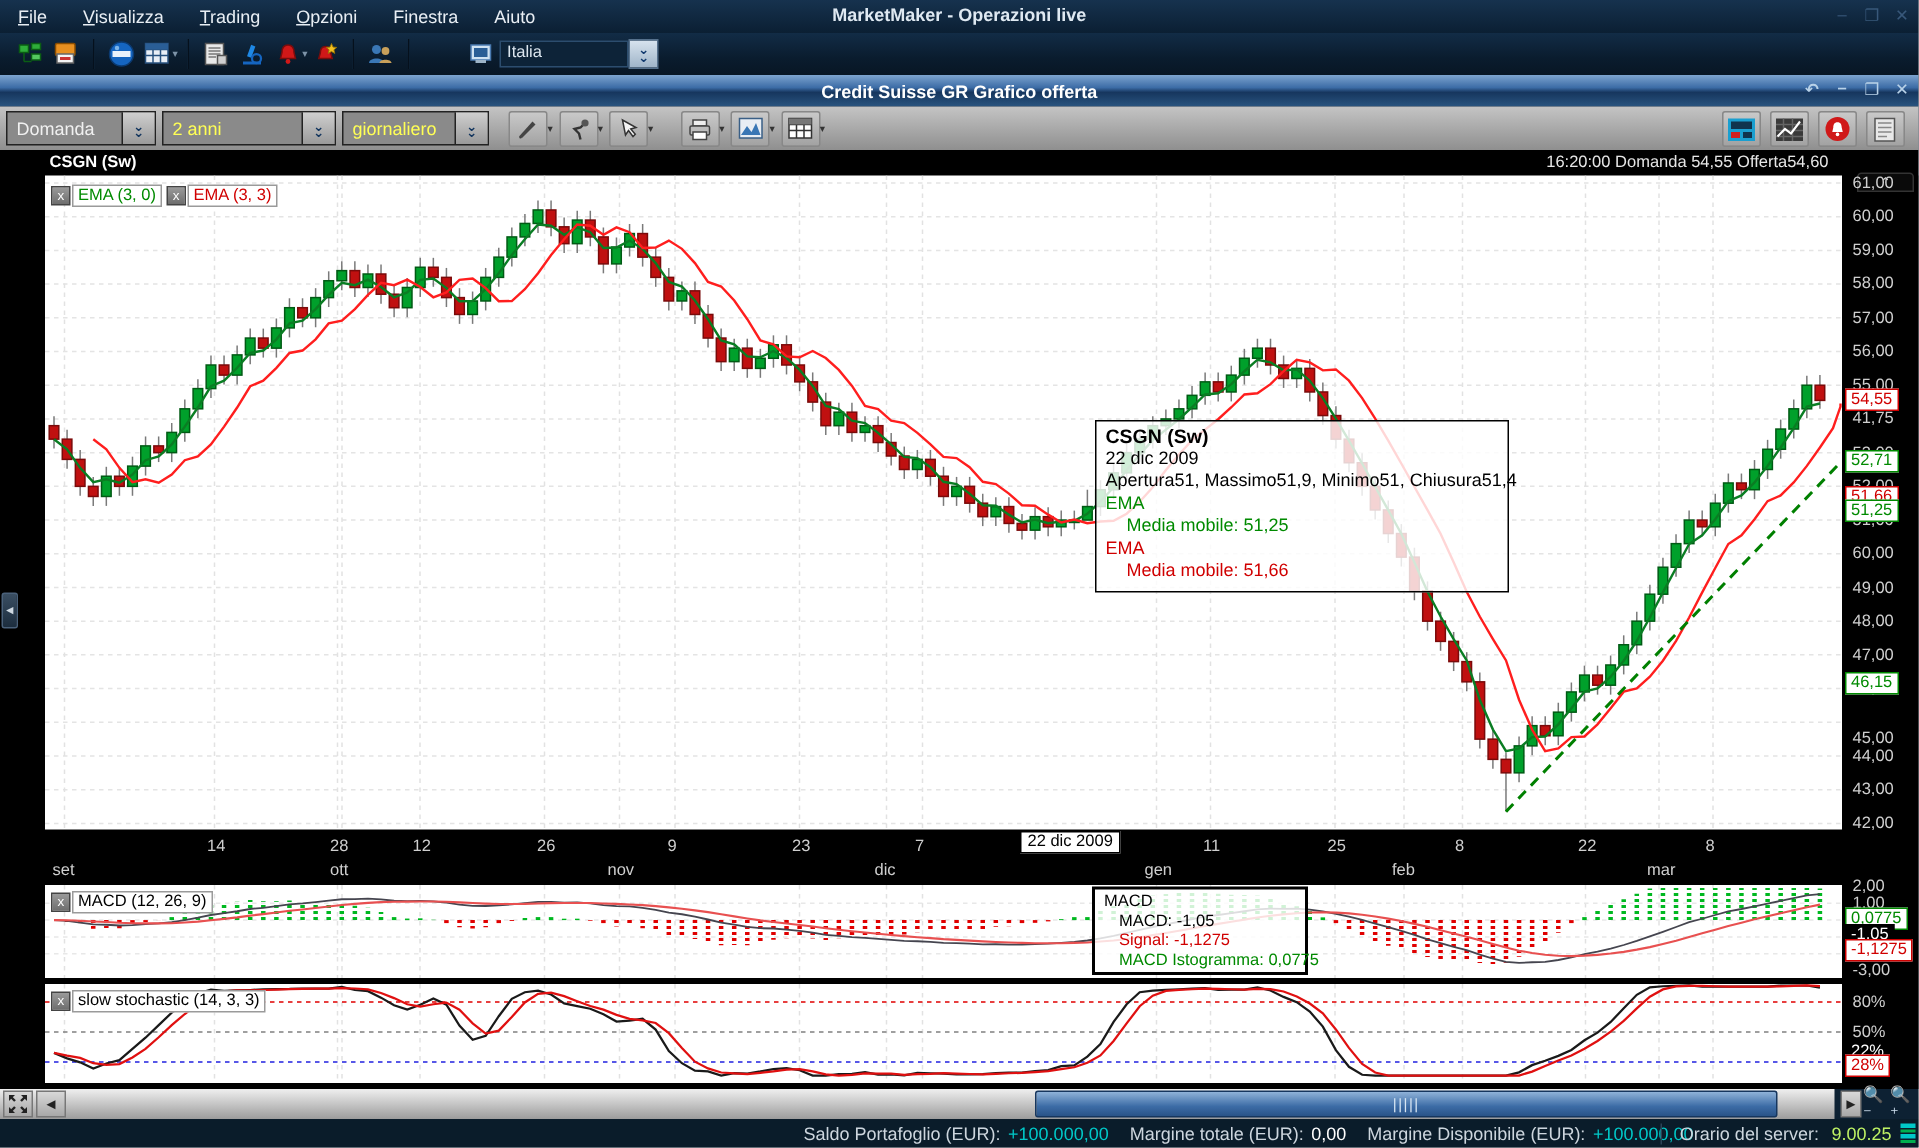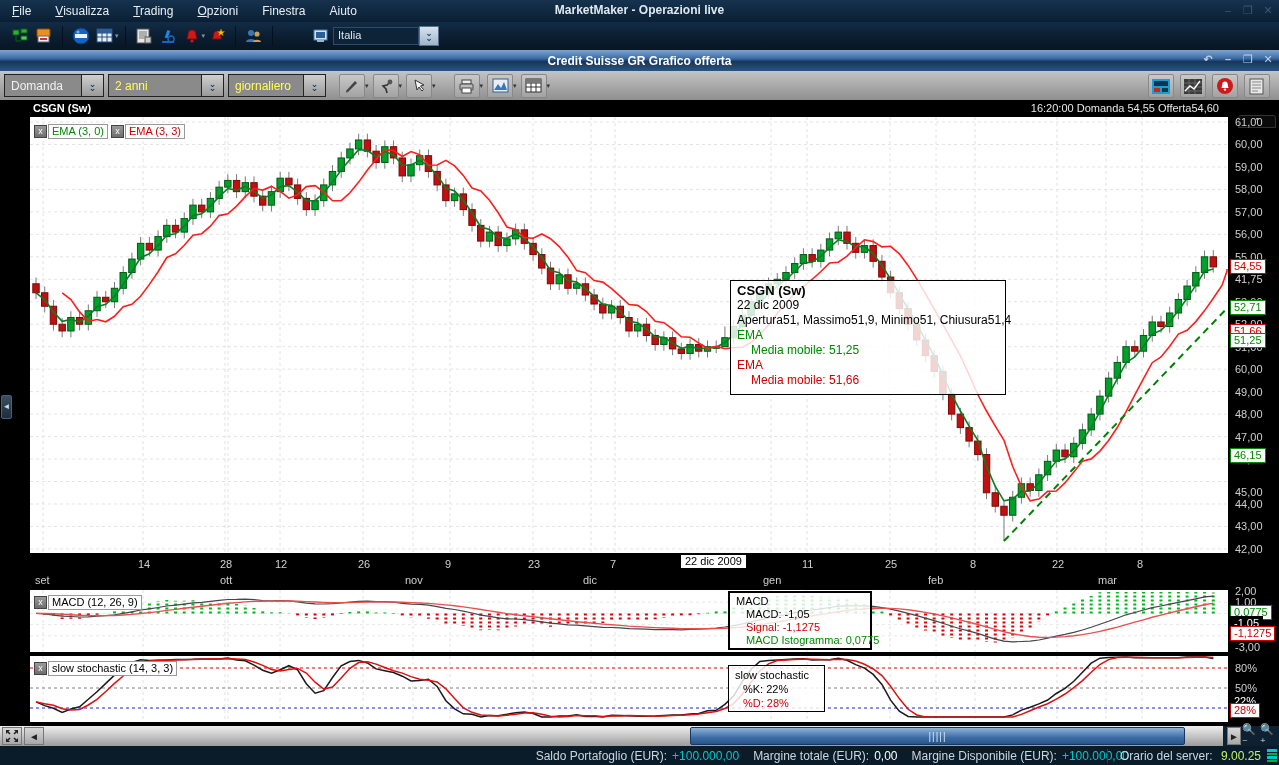--- a/index.html
+++ b/index.html
@@ -960,25 +960,20 @@
           <line x1="0" y1="12" x2="1198" y2="12" stroke="#e00000" stroke-dasharray="3,3"></line>
           <line x1="0" y1="32.010000000000005" x2="1198" y2="32.010000000000005" stroke="#808080" stroke-dasharray="3,3"></line>
           <line x1="0" y1="52.02" x2="1198" y2="52.02" stroke="#2020e0" stroke-dasharray="3,3"></line>
           <path d="M6.0 45.9 L14.7 49.6 L23.4 52.2 L32.2 56.4 L40.9 53.0 L49.6 50.8 L58.3 43.3 L67.0 35.8 L75.8 27.4 L84.5 19.1 L93.2 13.7 L101.9 6.3 L110.6 3.7 L119.4 4.6 L128.1 4.3 L136.8 4.0 L145.5 3.6 L154.3 3.4 L163.0 3.3 L171.7 3.0 L180.4 3.0 L189.1 3.1 L197.9 1.9 L206.6 4.0 L215.3 4.8 L224.0 9.1 L232.7 14.2 L241.5 17.1 L250.2 13.8 L258.9 9.7 L267.6 13.8 L276.3 27.7 L285.1 37.2 L293.8 34.6 L302.5 21.5 L311.2 9.9 L319.9 5.5 L328.7 4.4 L337.4 7.0 L346.1 12.9 L354.8 14.7 L363.5 16.5 L372.3 20.2 L381.0 25.0 L389.7 24.4 L398.4 23.2 L407.1 30.4 L415.9 44.7 L424.6 52.8 L433.3 57.8 L442.0 58.3 L450.8 61.0 L459.5 59.5 L468.2 59.7 L476.9 58.3 L485.6 56.7 L494.4 56.1 L503.1 57.5 L511.8 61.0 L520.5 61.0 L529.2 60.1 L538.0 59.9 L546.7 58.8 L555.4 60.4 L564.1 60.2 L572.8 60.9 L581.6 59.3 L590.3 59.5 L599.0 59.7 L607.7 60.2 L616.4 60.2 L625.2 60.1 L633.9 59.4 L642.6 59.1 L651.3 59.0 L660.0 58.1 L668.8 57.4 L677.5 54.8 L686.2 54.3 L694.9 48.4 L703.6 40.1 L712.4 25.3 L721.1 13.5 L729.8 5.5 L738.5 4.4 L747.3 3.9 L756.0 3.5 L764.7 3.1 L773.4 2.8 L782.1 3.9 L790.9 3.8 L799.6 3.7 L808.3 2.2 L817.0 4.3 L825.7 8.6 L834.5 12.1 L843.2 18.4 L851.9 28.4 L860.6 44.1 L869.3 55.2 L878.1 60.5 L886.8 61.0 L895.5 61.0 L904.2 61.0 L912.9 61.0 L921.7 61.0 L930.4 61.0 L939.1 61.0 L947.8 61.0 L956.5 61.0 L965.3 61.0 L974.0 61.0 L982.7 58.9 L991.4 54.1 L1000.1 51.2 L1008.9 47.9 L1017.6 44.0 L1026.3 37.5 L1035.0 32.4 L1043.8 25.3 L1052.5 16.2 L1061.2 7.2 L1069.9 2.2 L1078.6 1.5 L1087.4 1.2 L1096.1 1.0 L1104.8 1.7 L1113.5 1.7 L1122.2 1.7 L1131.0 1.7 L1139.7 1.8 L1148.4 1.8 L1157.1 1.1 L1165.8 1.0 L1174.6 1.0 L1183.3 2.4 " fill="none" stroke="#1a1a1a" stroke-width="1.5"></path>
           <path d="M6.0 45.9 L14.7 47.8 L23.4 49.3 L32.2 52.8 L40.9 53.9 L49.6 53.4 L58.3 49.0 L67.0 43.3 L75.8 35.5 L84.5 27.4 L93.2 20.0 L101.9 13.0 L110.6 7.9 L119.4 4.9 L128.1 4.2 L136.8 4.3 L145.5 4.0 L154.3 3.7 L163.0 3.4 L171.7 3.3 L180.4 3.1 L189.1 3.1 L197.9 2.7 L206.6 3.0 L215.3 3.6 L224.0 6.0 L232.7 9.4 L241.5 13.5 L250.2 15.0 L258.9 13.5 L267.6 12.4 L276.3 17.1 L285.1 26.2 L293.8 33.1 L302.5 31.1 L311.2 22.0 L319.9 12.3 L328.7 6.6 L337.4 5.7 L346.1 8.1 L354.8 11.5 L363.5 14.7 L372.3 17.1 L381.0 20.6 L389.7 23.2 L398.4 24.2 L407.1 26.0 L415.9 32.8 L424.6 42.6 L433.3 51.8 L442.0 56.3 L450.8 59.0 L459.5 59.6 L468.2 60.1 L476.9 59.2 L485.6 58.3 L494.4 57.1 L503.1 56.8 L511.8 58.2 L520.5 60.2 L529.2 61.0 L538.0 60.6 L546.7 59.6 L555.4 59.7 L564.1 59.8 L572.8 60.5 L581.6 60.1 L590.3 59.9 L599.0 59.5 L607.7 59.8 L616.4 60.0 L625.2 60.2 L633.9 59.9 L642.6 59.5 L651.3 59.2 L660.0 58.7 L668.8 58.1 L677.5 56.8 L686.2 55.5 L694.9 52.5 L703.6 47.6 L712.4 38.0 L721.1 26.3 L729.8 14.8 L738.5 7.8 L747.3 4.6 L756.0 3.9 L764.7 3.5 L773.4 3.1 L782.1 3.3 L790.9 3.5 L799.6 3.8 L808.3 3.2 L817.0 3.4 L825.7 5.0 L834.5 8.3 L843.2 13.0 L851.9 19.6 L860.6 30.3 L869.3 42.6 L878.1 53.3 L886.8 59.0 L895.5 61.0 L904.2 61.0 L912.9 61.0 L921.7 61.0 L930.4 61.0 L939.1 61.0 L947.8 61.0 L956.5 61.0 L965.3 61.0 L974.0 61.0 L982.7 61.0 L991.4 58.4 L1000.1 54.7 L1008.9 51.0 L1017.6 47.7 L1026.3 43.1 L1035.0 38.0 L1043.8 31.7 L1052.5 24.6 L1061.2 16.3 L1069.9 8.5 L1078.6 3.6 L1087.4 1.6 L1096.1 1.2 L1104.8 1.3 L1113.5 1.5 L1122.2 1.7 L1131.0 1.7 L1139.7 1.7 L1148.4 1.8 L1157.1 1.6 L1165.8 1.3 L1174.6 1.0 L1183.3 1.4 " fill="none" stroke="#e01010" stroke-width="1.5"></path>
         </svg>
       <div id="panel-legend-stoch"><span class="legend-chip">
             <span class="chip-x">x</span>
             <span class="chip-label" style="color:#000">slow stochastic (14, 3, 3)</span>
           </span></div>
-      <div class="tip" id="stoch-tip">
-        <div>slow stochastic</div>
-        <div style="padding-left:8px">%K: 22%</div>
-        <div class="red" style="padding-left:8px">%D: 28%</div>
-      </div>
     </div>
 
     <div id="left-rail-handle">◄</div>
   </div>
 
   <div id="hscroll">
     <span class="sc-btn">
         <svg width="14" height="14">
           <g stroke="#222" stroke-width="1.6">
             <line x1="2" y1="2" x2="5" y2="5"></line>

